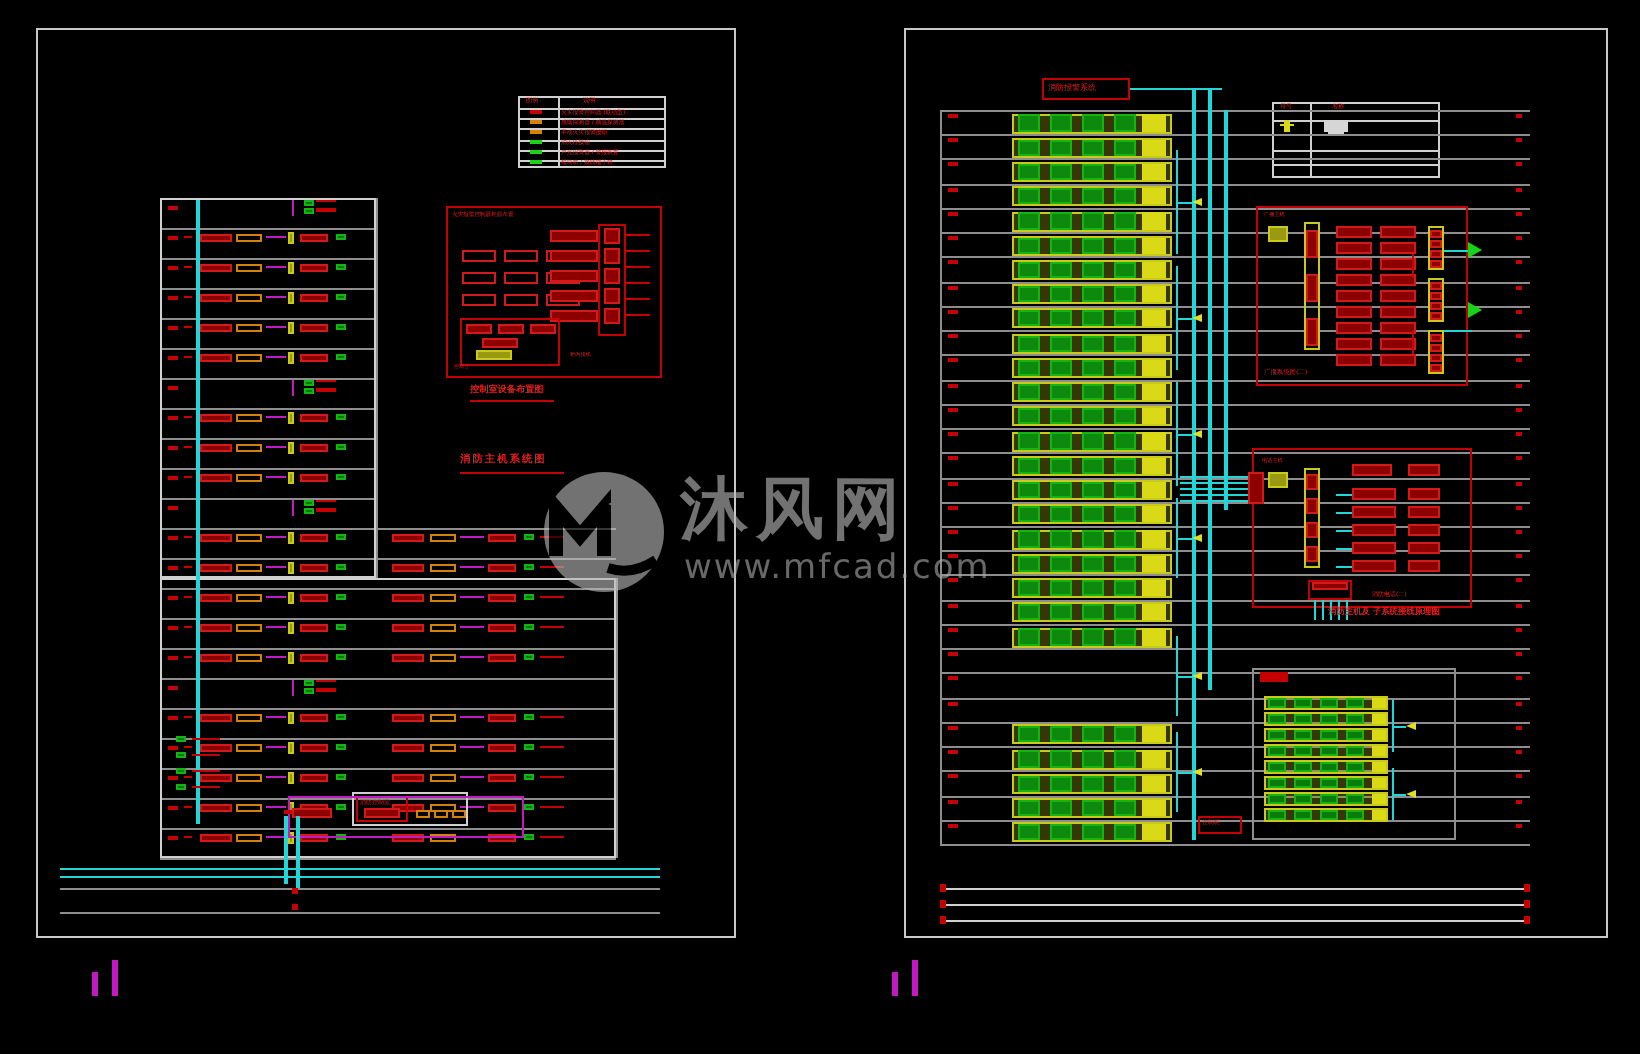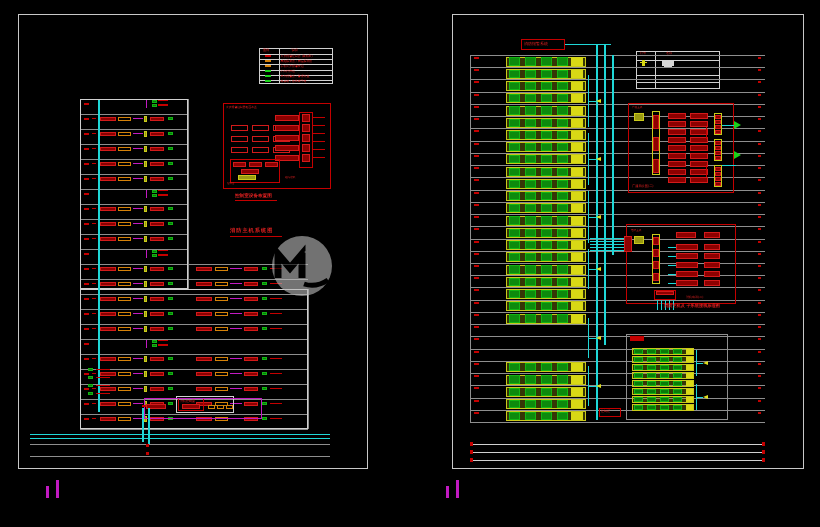--- a/index.html
+++ b/index.html
@@ -1025,15 +1025,17 @@
       <div class="bx magenta" style="left: 456px; top: 480px; width: 3px; height: 18px;"></div>
     </div>
 
   <div id="wm">
     <svg class="wmlogo" viewBox="0 0 64 64">
       <circle cx="32" cy="32" r="30" fill="#b9b9b9"></circle>
       <path d="M8 44 L8 20 L20 34 L32 20 L32 44" fill="none" stroke="#000" stroke-width="7"></path>
       <path d="M34 50 Q46 54 58 46" fill="none" stroke="#000" stroke-width="5"></path>
       <path d="M44 8 l3 7 7 3 -7 3 -3 7 -3 -7 -7 -3 7 -3 z" fill="#b9b9b9"></path>
     </svg>
+    <div class="wmtxt">沐风网</div>
+    <div class="wmurl">www.mfcad.com</div>
   </div>
 
 </div>
 
 </body></html>

